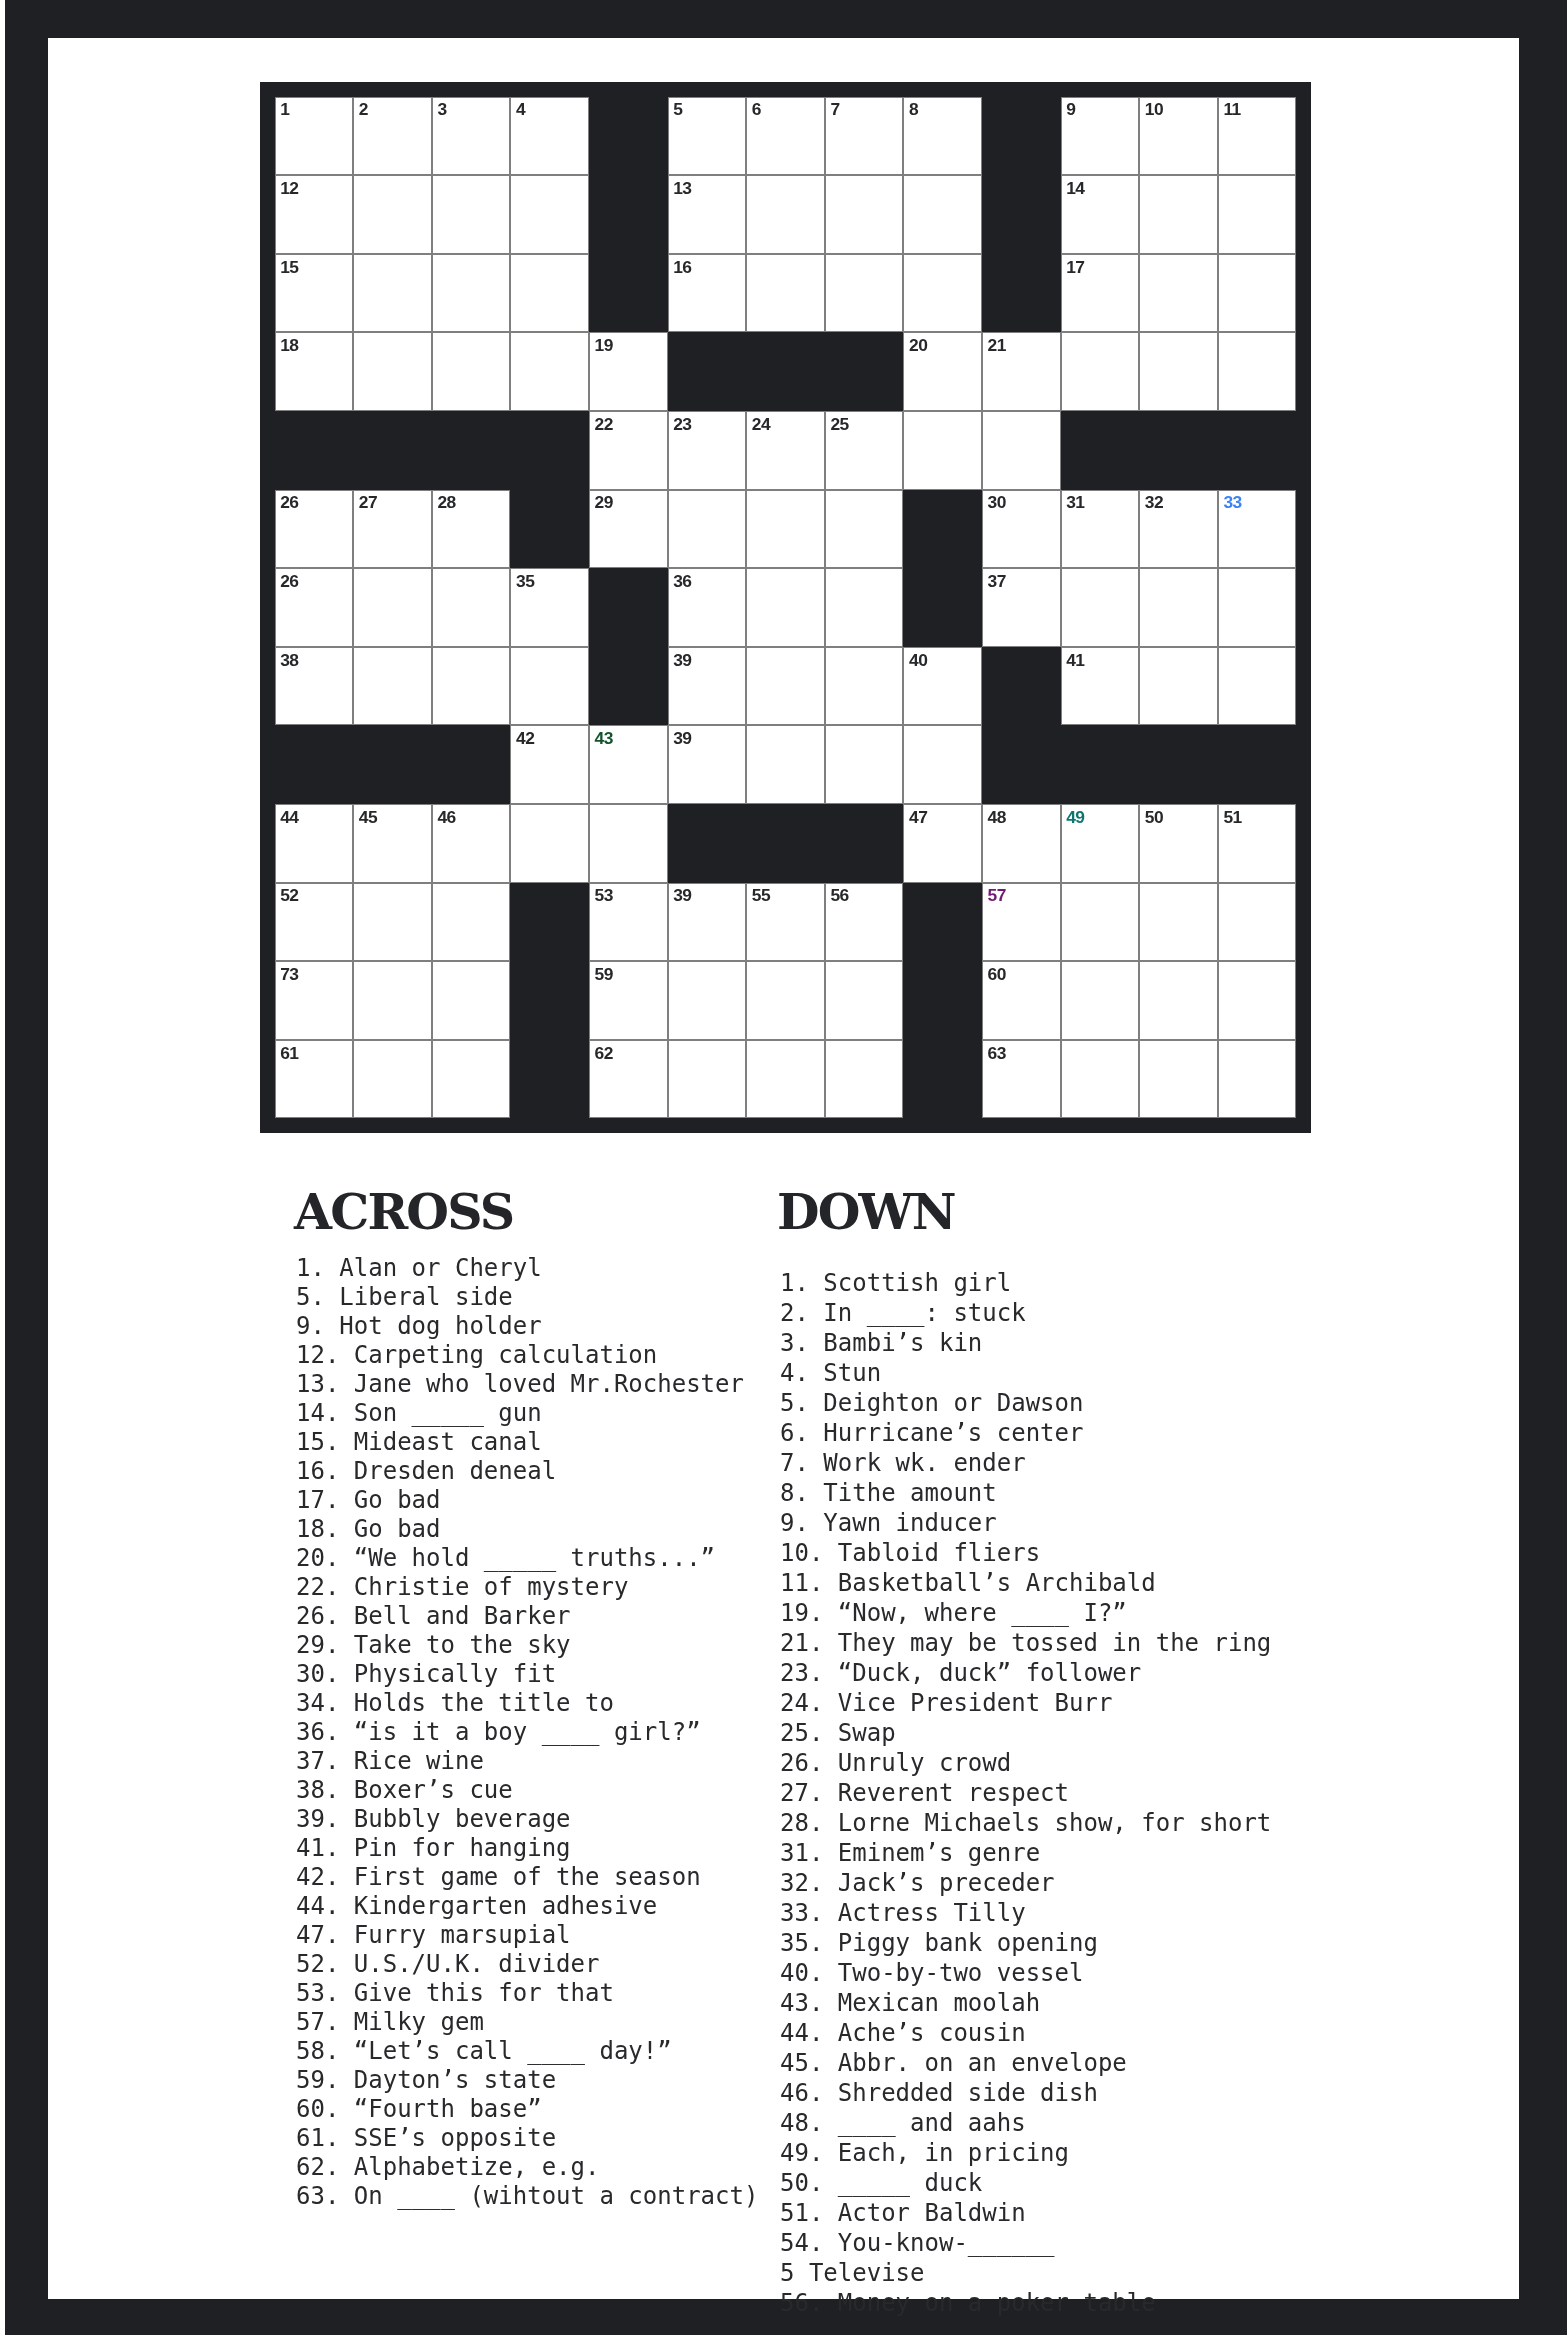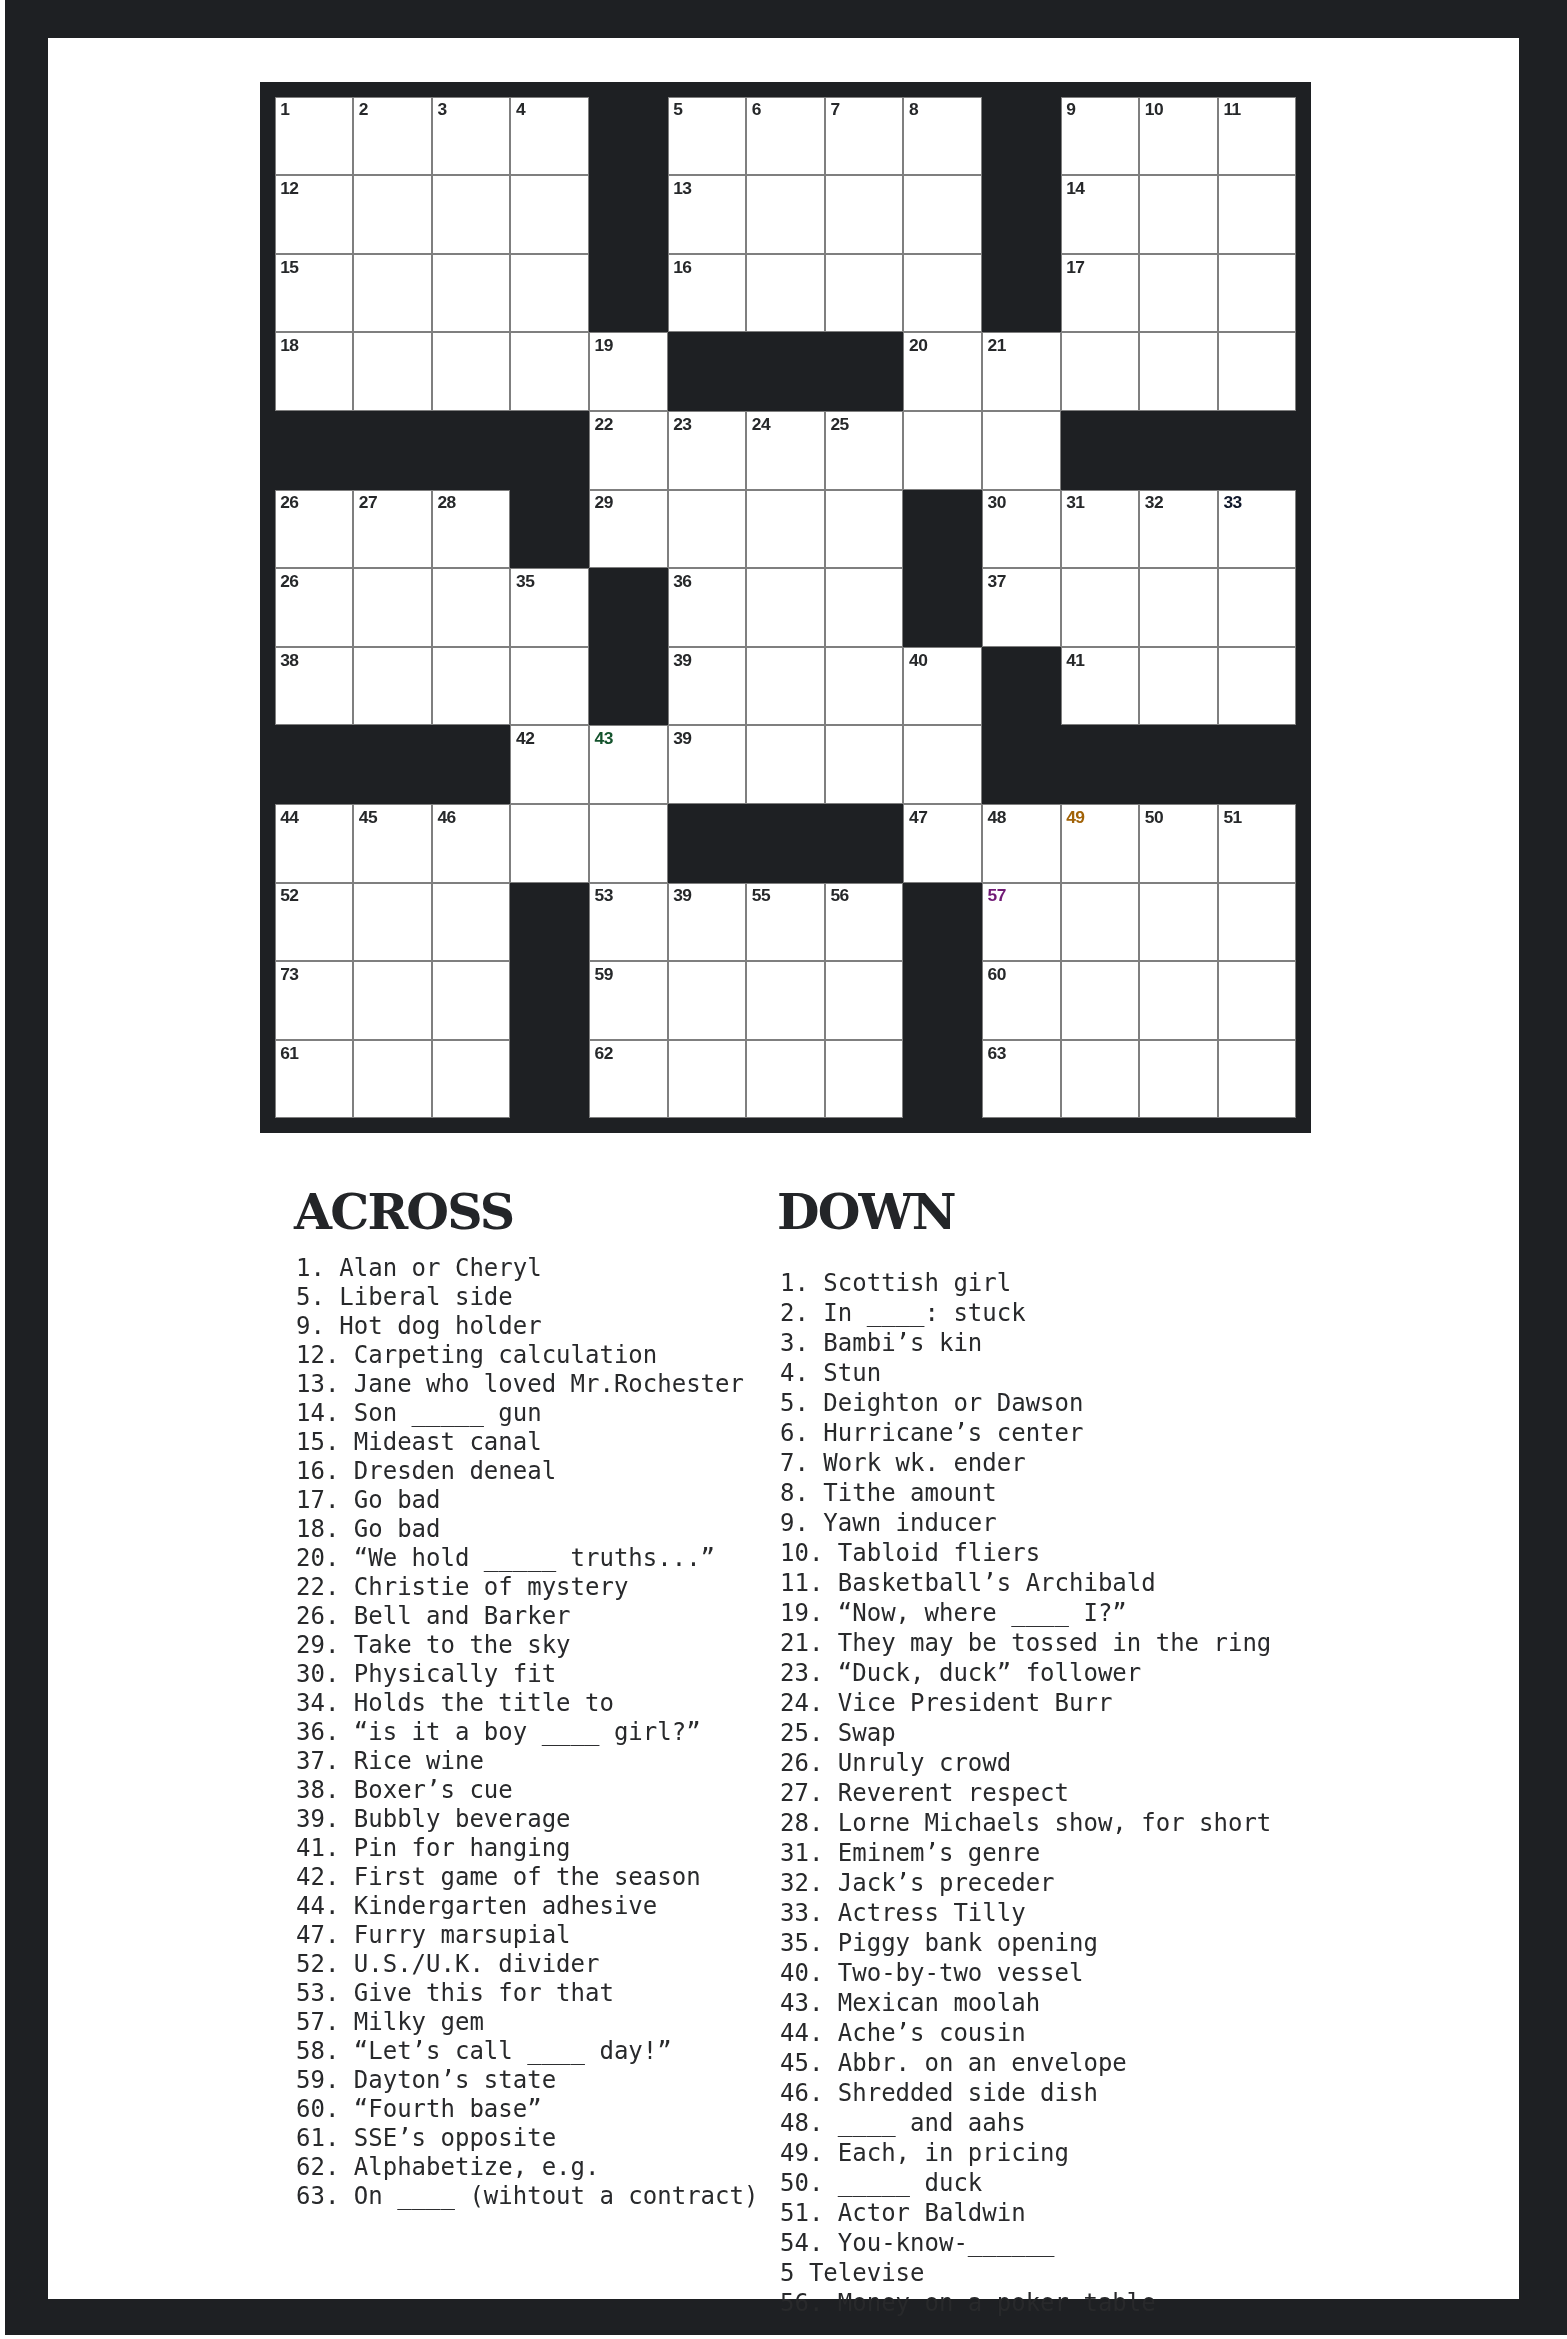--- a/index.html
+++ b/index.html
@@ -172,21 +172,21 @@
       <div class="cell white" style="border-color: rgb(127, 127, 127);">
         <span class="cellnum" style="color: rgb(38, 40, 42);">30</span>
       </div>
       <div class="cell white" style="border-color: rgb(127, 127, 127);">
         <span class="cellnum" style="color: rgb(38, 40, 42);">31</span>
       </div>
       <div class="cell white" style="border-color: rgb(127, 127, 127);">
         <span class="cellnum" style="color: rgb(38, 40, 42);">32</span>
       </div>
       <div class="cell white" style="border-color: rgb(127, 127, 127);">
-        <span class="cellnum" style="color: #0f172a;">33</span>
+        <span class="cellnum" style="color: #3b82f6;">33</span>
       </div>
       <div class="cell white" style="border-color: rgb(127, 127, 127);">
         <span class="cellnum" style="color: rgb(38, 40, 42);">26</span>
       </div>
       <div class="cell white" style="border-color: rgb(127, 127, 127);"></div>
       <div class="cell white" style="border-color: rgb(127, 127, 127);"></div>
       <div class="cell white" style="border-color: rgb(127, 127, 127);">
         <span class="cellnum" style="color: rgb(38, 40, 42);">35</span>
       </div>
       <div class="cell black" style="background: rgb(30, 32, 35); border-color: rgb(30, 32, 35);"></div>
@@ -256,21 +256,21 @@
       <div class="cell black" style="background: rgb(30, 32, 35); border-color: rgb(30, 32, 35);"></div>
       <div class="cell black" style="background: rgb(30, 32, 35); border-color: rgb(30, 32, 35);"></div>
       <div class="cell black" style="background: rgb(30, 32, 35); border-color: rgb(30, 32, 35);"></div>
       <div class="cell white" style="border-color: rgb(127, 127, 127);">
         <span class="cellnum" style="color: rgb(38, 40, 42);">47</span>
       </div>
       <div class="cell white" style="border-color: rgb(127, 127, 127);">
         <span class="cellnum" style="color: rgb(38, 40, 42);">48</span>
       </div>
       <div class="cell white" style="border-color: rgb(127, 127, 127);">
-        <span class="cellnum" style="color: #a16207;">49</span>
+        <span class="cellnum" style="color: #0f766e;">49</span>
       </div>
       <div class="cell white" style="border-color: rgb(127, 127, 127);">
         <span class="cellnum" style="color: rgb(38, 40, 42);">50</span>
       </div>
       <div class="cell white" style="border-color: rgb(127, 127, 127);">
         <span class="cellnum" style="color: rgb(38, 40, 42);">51</span>
       </div>
       <div class="cell white" style="border-color: rgb(127, 127, 127);">
         <span class="cellnum" style="color: rgb(38, 40, 42);">52</span>
       </div>

